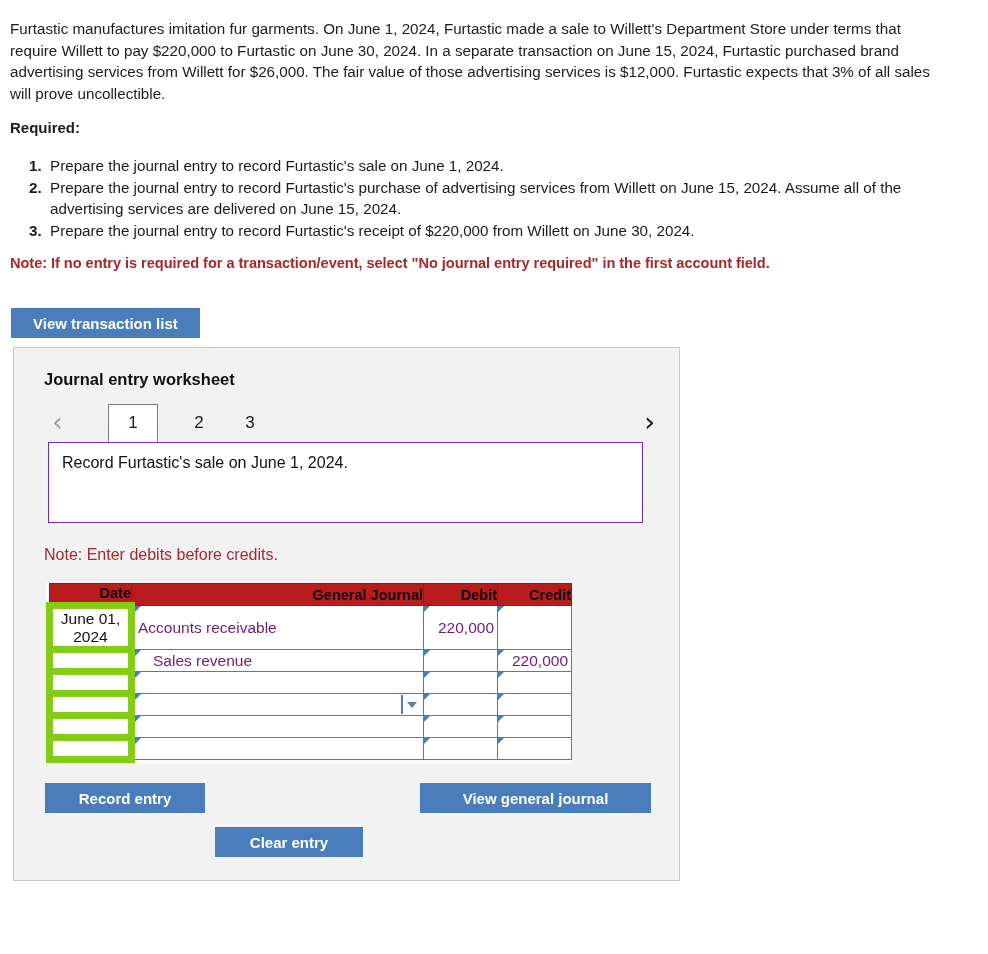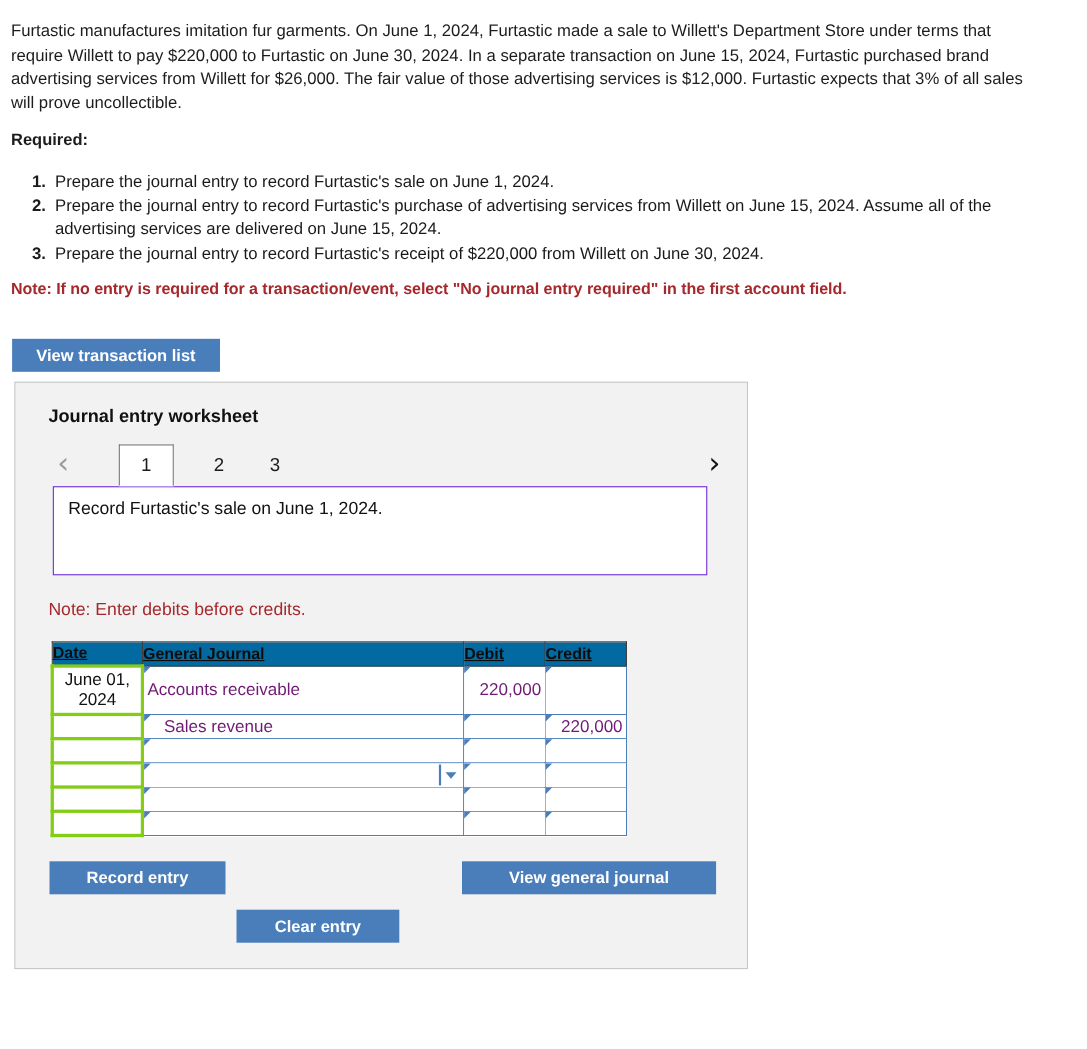--- a/index.html
+++ b/index.html
@@ -184,33 +184,32 @@
   .jtable {
     position: absolute;
     left: 32px;
     top: 235px;
     border-collapse: collapse;
     table-layout: fixed;
     width: 522px;
     background: #ffffff;
   }
   .jtable th {
-    background: #0369a1;
+    background: #b91c1c;
     border: 1px solid #3f3f3f;
     height: 22px;
     font-size: 14.5px;
     font-weight: bold;
     color: #0d0d0d;
-    text-align: left;
+    text-align: right;
     padding: 0;
-    text-decoration: underline;
   }
   .jtable td {
     padding: 0;
-    border: 3px solid #84cc16;
+    border: 7px solid #84cc16;
     height: 22px;
     vertical-align: middle;
   }
   .col-date   { width: 82px; }
   .col-gj     { width: 292px; }
   .col-debit  { width: 74px; }
   .col-credit { width: 74px; }
 
   td.date-cell {
     text-align: center;

